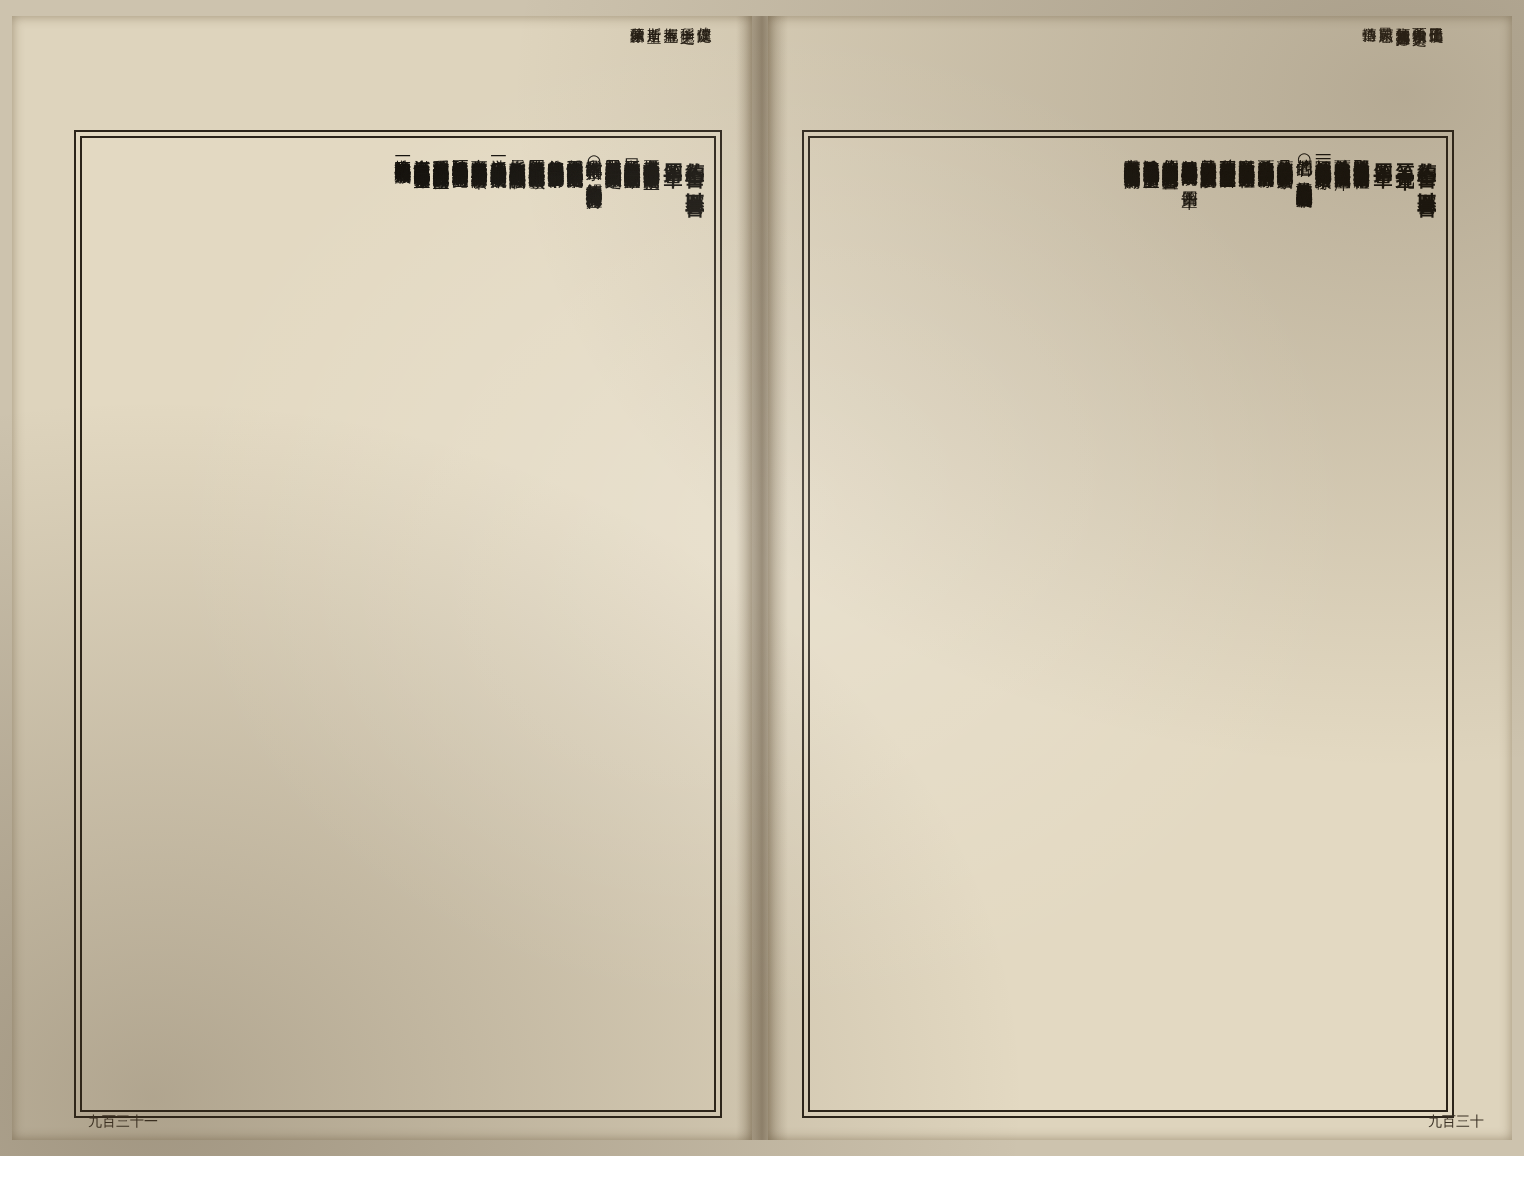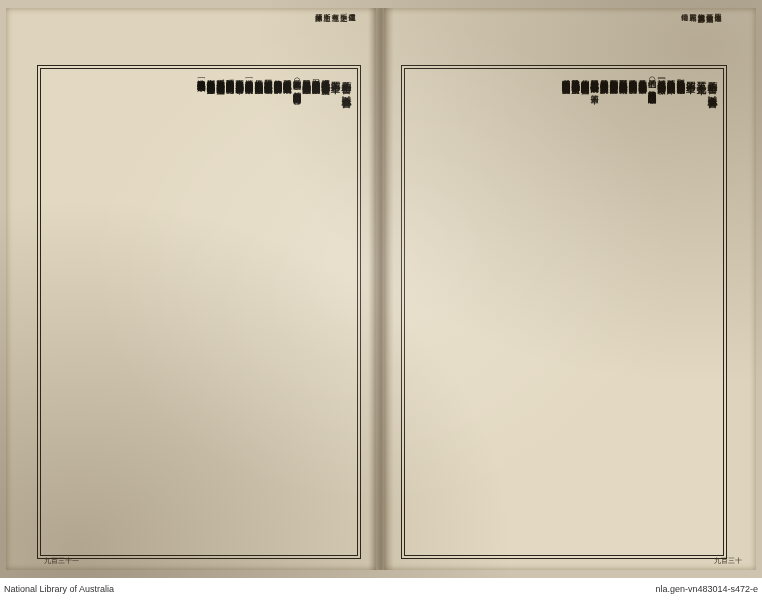--- a/index.html
+++ b/index.html
@@ -235,18 +235,14 @@
           <div class="col">你們的上帝說你們要安慰安慰我的百姓要對耶路撒冷說安慰的話又向他宣告</div>
           <div class="col">說他爭戰的日子已滿了他的罪孽赦免了他為自己的一切罪從主手中加倍受罰</div>
           <div class="col">有人聲喊著說在曠野預備主的路在沙漠地修平我們上帝的道一切山洼都要填滿</div>
         </div>
     </div>
     <div class="folio right">九百三十</div>
 
     <div class="gutter"></div>
   </div>
 
-  <div class="footer">
-    <span class="credit">National Library of Australia</span>
-    <span class="ident">nla.gen-vn483014-s472-e</span>
-  </div>
 
 </div>
 
 </body></html>

